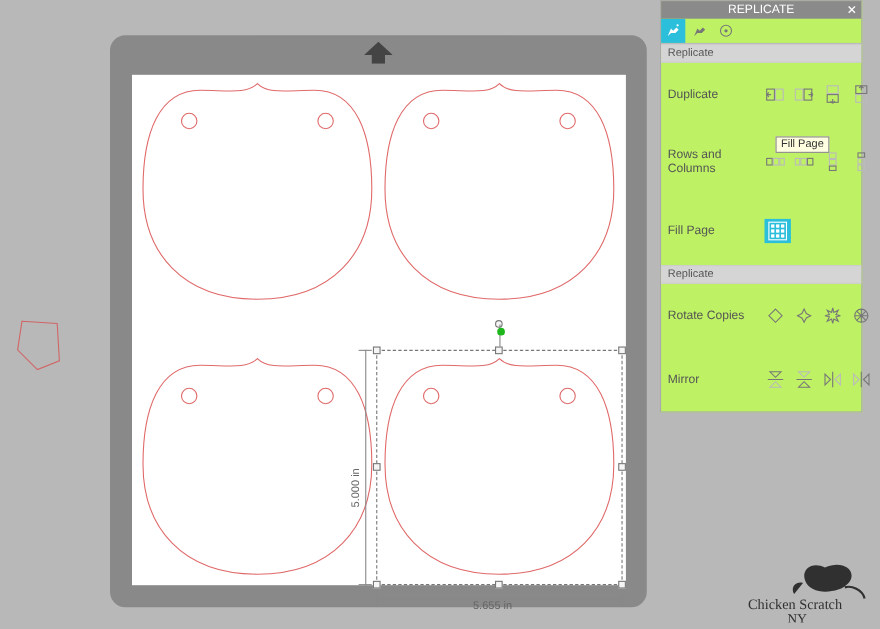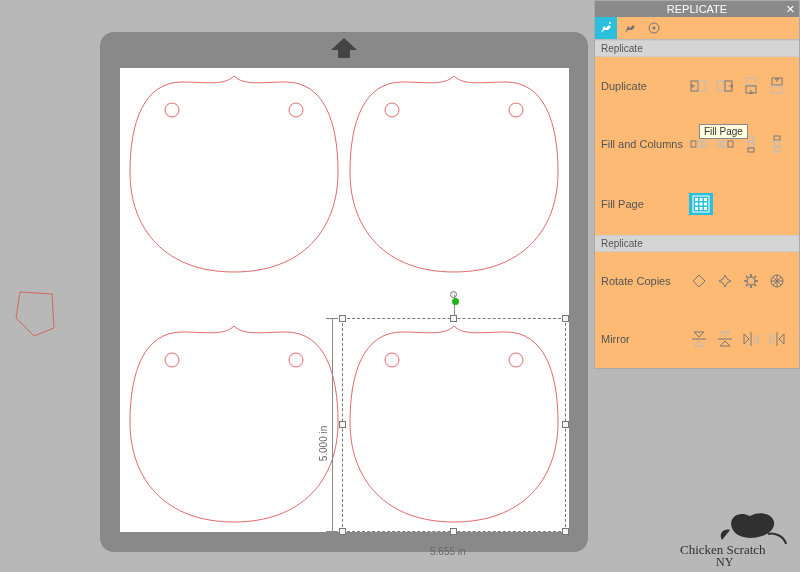--- a/index.html
+++ b/index.html
@@ -16,21 +16,21 @@
 
 .sel-box { position: absolute; border: 1px dashed #777; pointer-events: none; }
 .sel-handle { position: absolute; width: 7px; height: 7px; background: #f5f5f5; border: 1px solid #777; }
 .sel-handle.circle { border-radius: 50%; }
 .green-dot { position: absolute; width: 7px; height: 7px; background: #1db61d; border-radius: 50%; }
 
 .dim-line { position: absolute; background: #888; }
 .dim-tick { position: absolute; background: #888; }
 .dim-label { position: absolute; font-size: 10px; color: #666; background: transparent; }
 
-.panel { position: absolute; right: 0; top: 0; width: 206px; background: #fdba74; border: 1px solid #aaa; z-index: 10; }
+.panel { position: absolute; right: 16px; top: 0; width: 184px; background: #bef264; border: 1px solid #aaa; z-index: 10; }
 .panel-title { background: #8a8a8a; color: #fff; text-align: center; padding: 2px 0; font-size: 11px; position: relative; }
 .panel-close { position: absolute; right: 4px; top: 2px; cursor: pointer; font-size: 11px; }
 .panel-tabs { display: flex; border-bottom: 1px solid #bbb; }
 .panel-tab { width: 22px; height: 22px; display: flex; align-items: center; justify-content: center; margin-right: 2px; cursor: pointer; }
 .panel-tab.active { background: #2bbfdc; }
 .panel-section-header { background: #d5d5d5; color: #555; font-size: 10px; padding: 2px 6px; border-top: 1px solid #ccc; border-bottom: 1px solid #ccc; }
 .panel-row { display: flex; align-items: center; padding: 20px 6px; }
 .panel-label { flex: 0 0 88px; color: #555; font-size: 11px; }
 .panel-icons { display: flex; gap: 6px; }
 .picon { width: 20px; height: 18px; display: flex; align-items: center; justify-content: center; cursor: pointer; }
@@ -159,21 +159,21 @@
           <svg width="14" height="18">
             <rect x="2" y="1" width="10" height="7" fill="none" stroke="#777"></rect>
             <rect x="2" y="9" width="10" height="7" fill="none" stroke="#bbb"></rect>
             <path d="M7 5 L7 1 M7 1 L5 3 M7 1 L9 3" stroke="#777" fill="none"></path>
           </svg>
         </div>
     </div>
   </div>
 
   <div class="panel-row">
-    <div class="panel-label">Fill and Columns</div>
+    <div class="panel-label">Rows and Columns</div>
     <div class="panel-icons">
       <div class="picon">
           <svg width="18" height="14">
             <rect x="1" y="4" width="5" height="6" fill="none" stroke="#777"></rect>
             <rect x="7" y="4" width="5" height="6" fill="none" stroke="#bbb"></rect>
             <rect x="13" y="4" width="4" height="6" fill="none" stroke="#bbb"></rect>
           </svg>
         </div>
       <div class="picon">
           <svg width="18" height="14">

